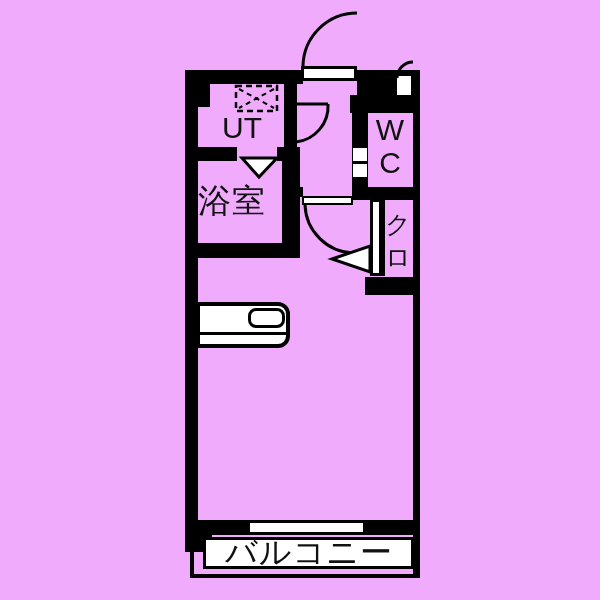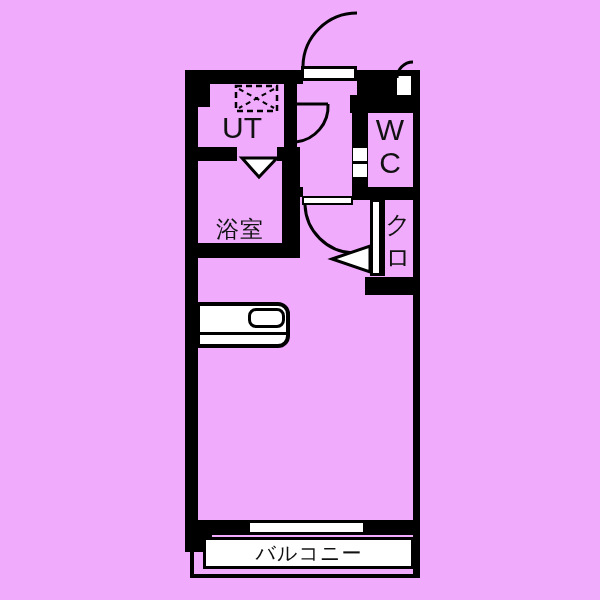--- a/index.html
+++ b/index.html
@@ -68,28 +68,28 @@
     <path d="M 328 104 A 36 36 0 0 1 296 142" fill="none" stroke="#000" stroke-width="3"></path>
     <path d="M 305 205 A 50 50 0 0 0 353 253" fill="none" stroke="#000" stroke-width="3"></path>
     <rect x="236" y="86" width="41" height="25" fill="none" stroke="#000" stroke-width="2.5" stroke-dasharray="6 4"></rect>
     <path d="M 239 89 L 274 108 M 274 89 L 239 108" fill="none" stroke="#000" stroke-width="2" stroke-dasharray="5 4"></path>
     <polygon points="242,158 277,158 259,177" fill="#fff" stroke="#000" stroke-width="3"></polygon>
     <polygon points="332,259 370,246 370,272" fill="#fff" stroke="#000" stroke-width="3"></polygon>
   </svg>
 
   <div class="lbl" style="left:242px;top:128px;font-size:30px;">UT</div>
 
-  <div class="lbl" style="left:240px;top:201px;font-size:23px;letter-spacing:1px;margin-top:28px;">浴室</div>
+  <div class="lbl" style="left:232px;top:201px;font-size:33px;letter-spacing:1px;">浴室</div>
 
   <div class="lbl" style="left:390px;top:146px;font-size:30px;line-height:33px;">
     <span style="display:block;">W</span>
     <span style="display:block;">C</span>
   </div>
 
   <div class="lbl" style="left:398px;top:241px;font-size:25px;line-height:33px;">
     <span style="display:block;">ク</span>
     <span style="display:block;">ロ</span>
   </div>
 
 
-  <div class="lbl" style="left:309px;top:553px;font-size:20px;letter-spacing:1px;">バルコニー</div>
+  <div class="lbl" style="left:309px;top:553px;font-size:32px;letter-spacing:1px;">バルコニー</div>
 
 </div>
 
 </body></html>

